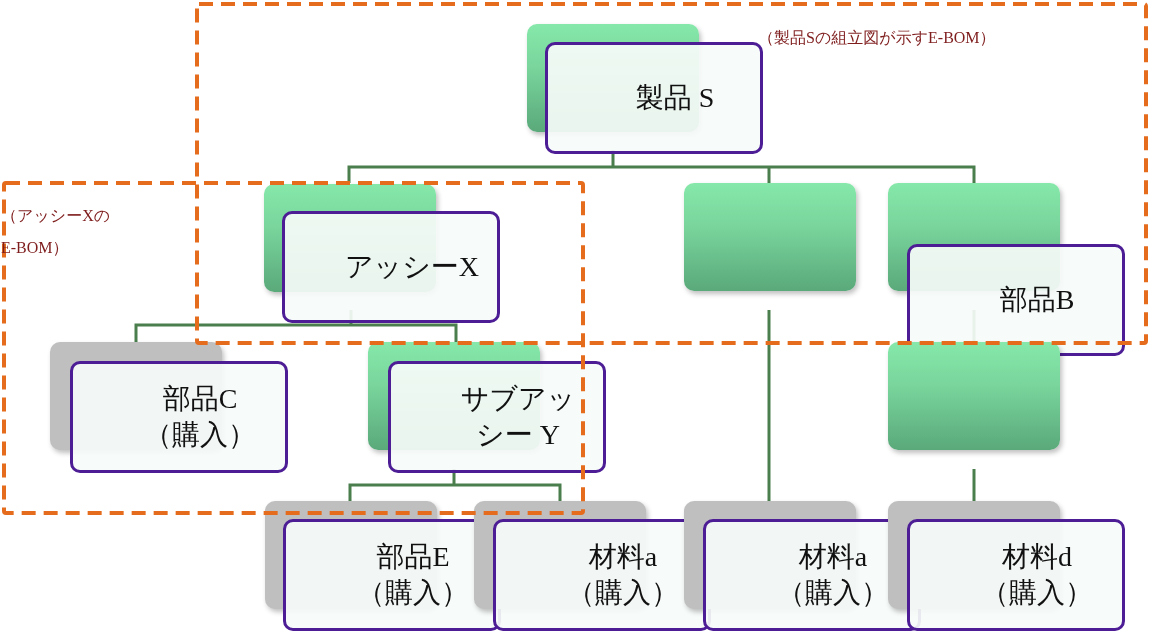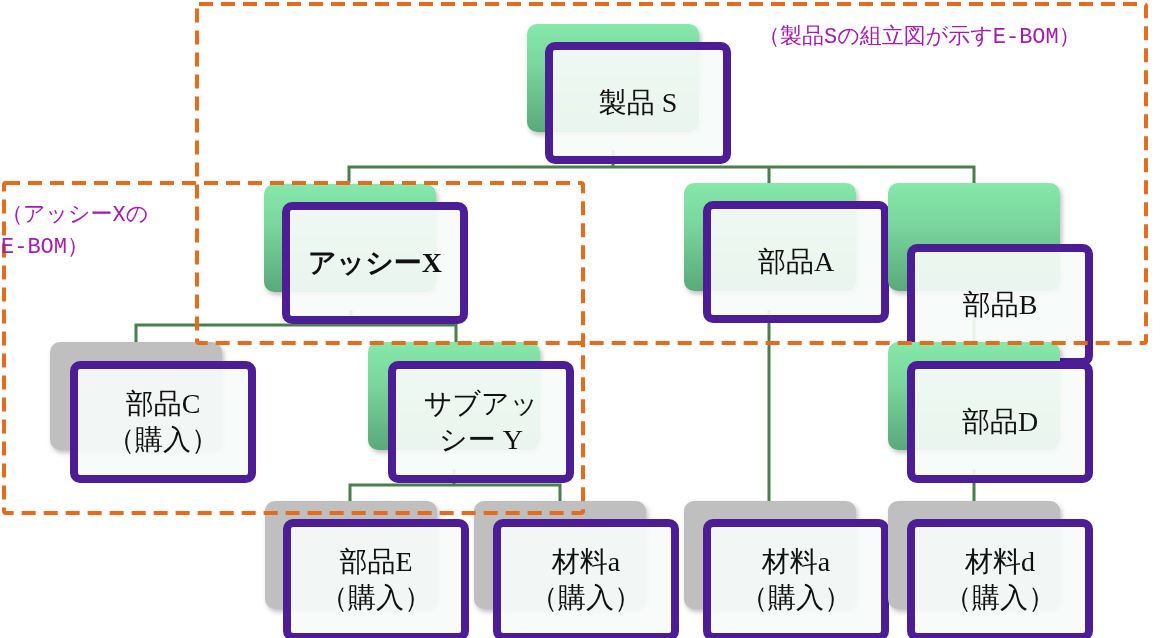--- a/index.html
+++ b/index.html
@@ -4,27 +4,27 @@
 <style>
   html, body { margin: 0; padding: 0; background: #ffffff; }
   body { width: 1172px; height: 638px; position: relative; overflow: hidden;
          font-family: "DejaVu Serif", "Liberation Serif", serif; }
   #diagram { position: absolute; left: 0; top: 0; width: 1172px; height: 638px; }
   .node-back { position: absolute; width: 172px; height: 108px; border-radius: 10px;
                box-shadow: 2px 3px 5px rgba(0,0,0,0.25); }
   .node-back.green { background: linear-gradient(to bottom, #86e8aa 0%, #79d59c 40%, #5aa97a 100%); }
   .node-back.gray { background: #bfbfbf; }
   .node-front { position: absolute; width: 170px; height: 106px; border-radius: 10px;
-                border: 8px solid #4c1d95; background: rgba(246,251,248,0.92);
+                border: 3px solid #4c1d95; background: rgba(246,251,248,0.92);
                 display: flex; align-items: center; justify-content: center; text-align: center;
-                box-sizing: content-box; }
+                box-sizing: content-box; padding-left: 42px; }
   .node-label { font-size: 28px; line-height: 36px; color: #111; white-space: pre-line;
                 font-family: "Liberation Serif", "DejaVu Serif", serif; }
-  .group-label { position: absolute; color: #a21caf; font-size: 22px; line-height: 32px;
-                 font-family: Liberation Mono, monospace; white-space: pre-line; }
+  .group-label { position: absolute; color: #7f1d1d; font-size: 16px; line-height: 32px;
+                 font-family: Liberation Serif, serif; white-space: pre-line; }
   svg { position: absolute; left: 0; top: 0; }
 </style>
 </head>
 <body>
 
 <div id="diagram">
 
   <svg width="1172" height="638">
     <g stroke="#4a7e4c" stroke-width="3" fill="none">
 
@@ -41,50 +41,44 @@
       <path d="M 974 469 V 501"></path>
     </g>
   </svg>
 
   <div class="node-back green" style="left:527px;top:24px;"></div>
   <div class="node-front" style="left:545px;top:42px;">
     <span class="node-label">製品 S</span>
   </div>
 
   <div class="node-back green" style="left:264px;top:184px;"></div>
-  <div class="node-front" style="left:282px;top:202px;font-weight:bold;">
+  <div class="node-front" style="left:282px;top:211px;">
     <span class="node-label">アッシーX</span>
   </div>
 
   <div class="node-back green" style="left:684px;top:183px;"></div>
-  <div class="node-front" style="left:703px;top:201px;">
-    <span class="node-label">部品A</span>
-  </div>
 
   <div class="node-back green" style="left:888px;top:183px;"></div>
   <div class="node-front" style="left:907px;top:201px;margin-top:43px;">
     <span class="node-label">部品B</span>
   </div>
 
   <div class="node-back gray" style="left:50px;top:342px;"></div>
   <div class="node-front" style="left:70px;top:361px;">
     <span class="node-label">部品C
 （購入）</span>
   </div>
 
   <div class="node-back green" style="left:368px;top:342px;"></div>
   <div class="node-front" style="left:388px;top:361px;">
     <span class="node-label">サブアッ
 シー Y</span>
   </div>
 
   <div class="node-back green" style="left:888px;top:342px;"></div>
-  <div class="node-front" style="left:907px;top:361px;">
-    <span class="node-label">部品D</span>
-  </div>
 
   <div class="node-back gray" style="left:265px;top:501px;"></div>
   <div class="node-front" style="left:283px;top:519px;">
     <span class="node-label">部品E
 （購入）</span>
   </div>
 
   <div class="node-back gray" style="left:474px;top:501px;"></div>
   <div class="node-front" style="left:493px;top:519px;">
     <span class="node-label">材料a

